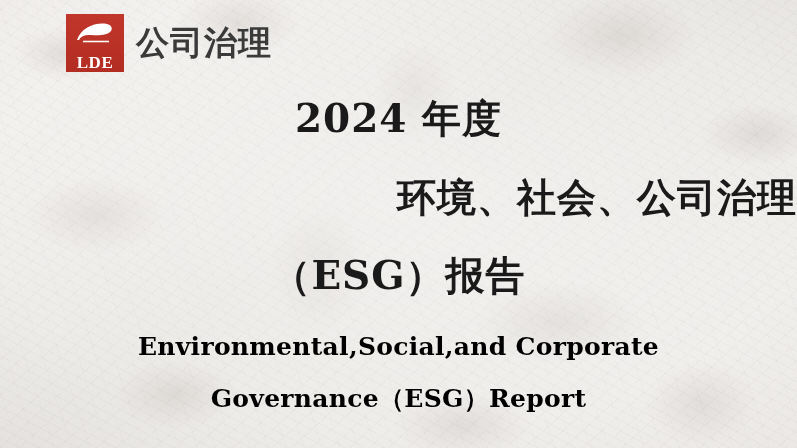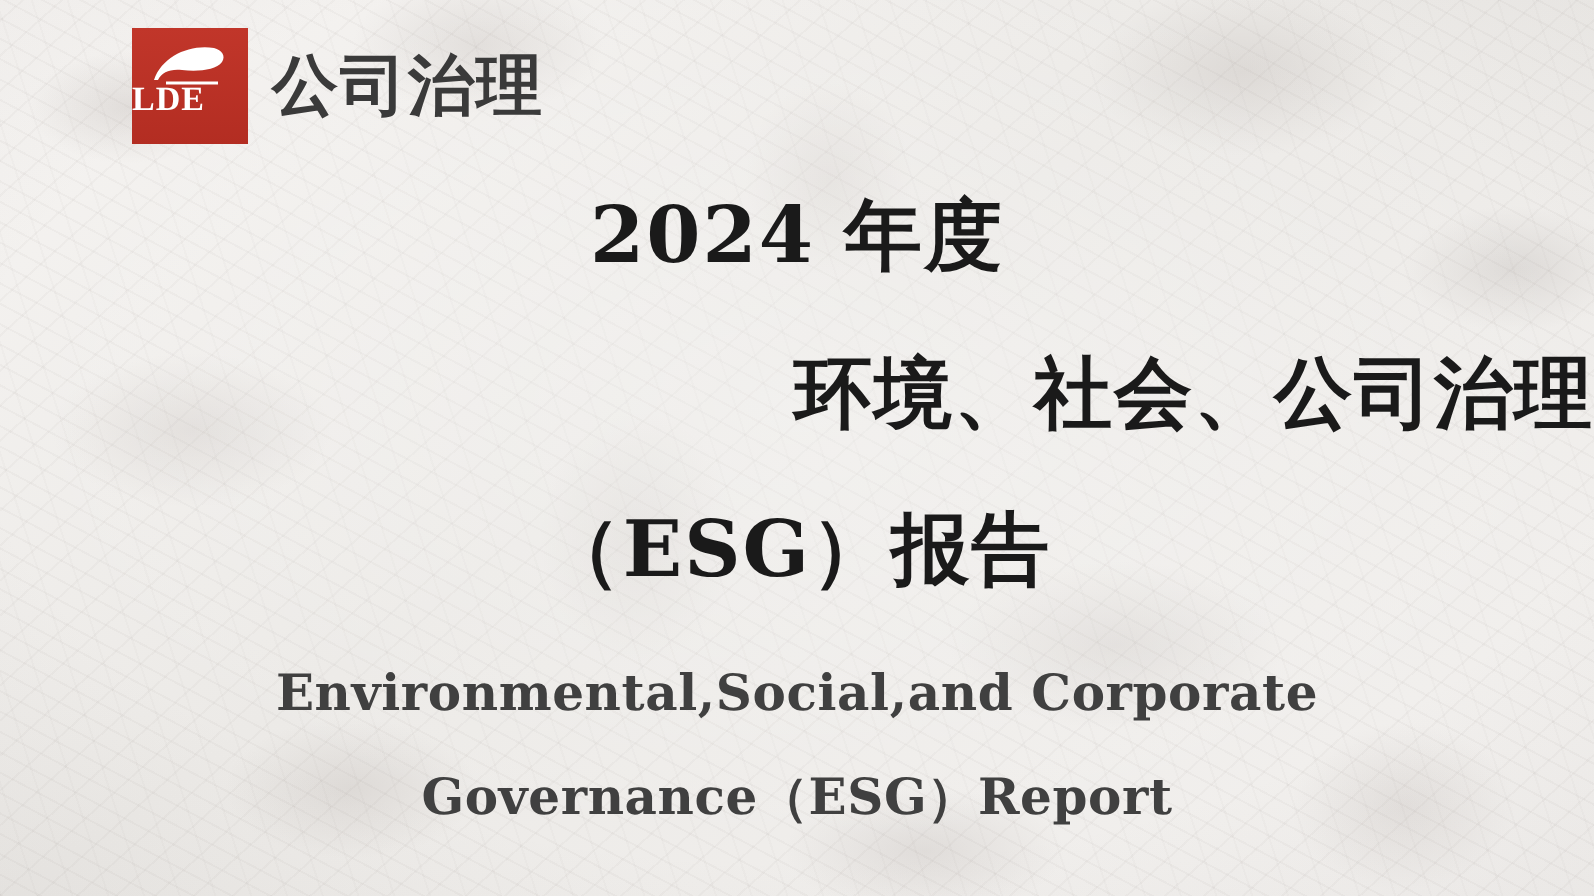--- a/index.html
+++ b/index.html
@@ -57,22 +57,23 @@
     align-items: center;
     gap: 12px;
   }
   .logo-mark {
     width: 58px;
     height: 58px;
     background: #c0392b;
     background: linear-gradient(180deg, #c1362a 0%, #b32d22 100%);
     display: flex;
     flex-direction: column;
+    align-items: center;
     justify-content: flex-end;
-    padding-bottom: 13px;
+    padding-bottom: 0;
     box-sizing: border-box;
     position: relative;
   }
   .logo-swoosh {
     position: absolute;
     top: 7px;
     left: 9px;
     width: 40px;
     height: 24px;
   }
@@ -118,21 +119,21 @@
   .subtitle-block {
     position: absolute;
     left: 0;
     right: 0;
     top: 330px;
     text-align: center;
   }
   .title-en {
     font-family: "DejaVu Serif", serif;
     font-weight: bold;
-    color: #404040;
+    color: #000000;
     font-size: 25px;
     line-height: 34px;
     letter-spacing: 0.3px;
     margin: 0;
   }
   .title-en.en2 { margin-top: 18px; }
 </style>
 </head>
 <body>
 

